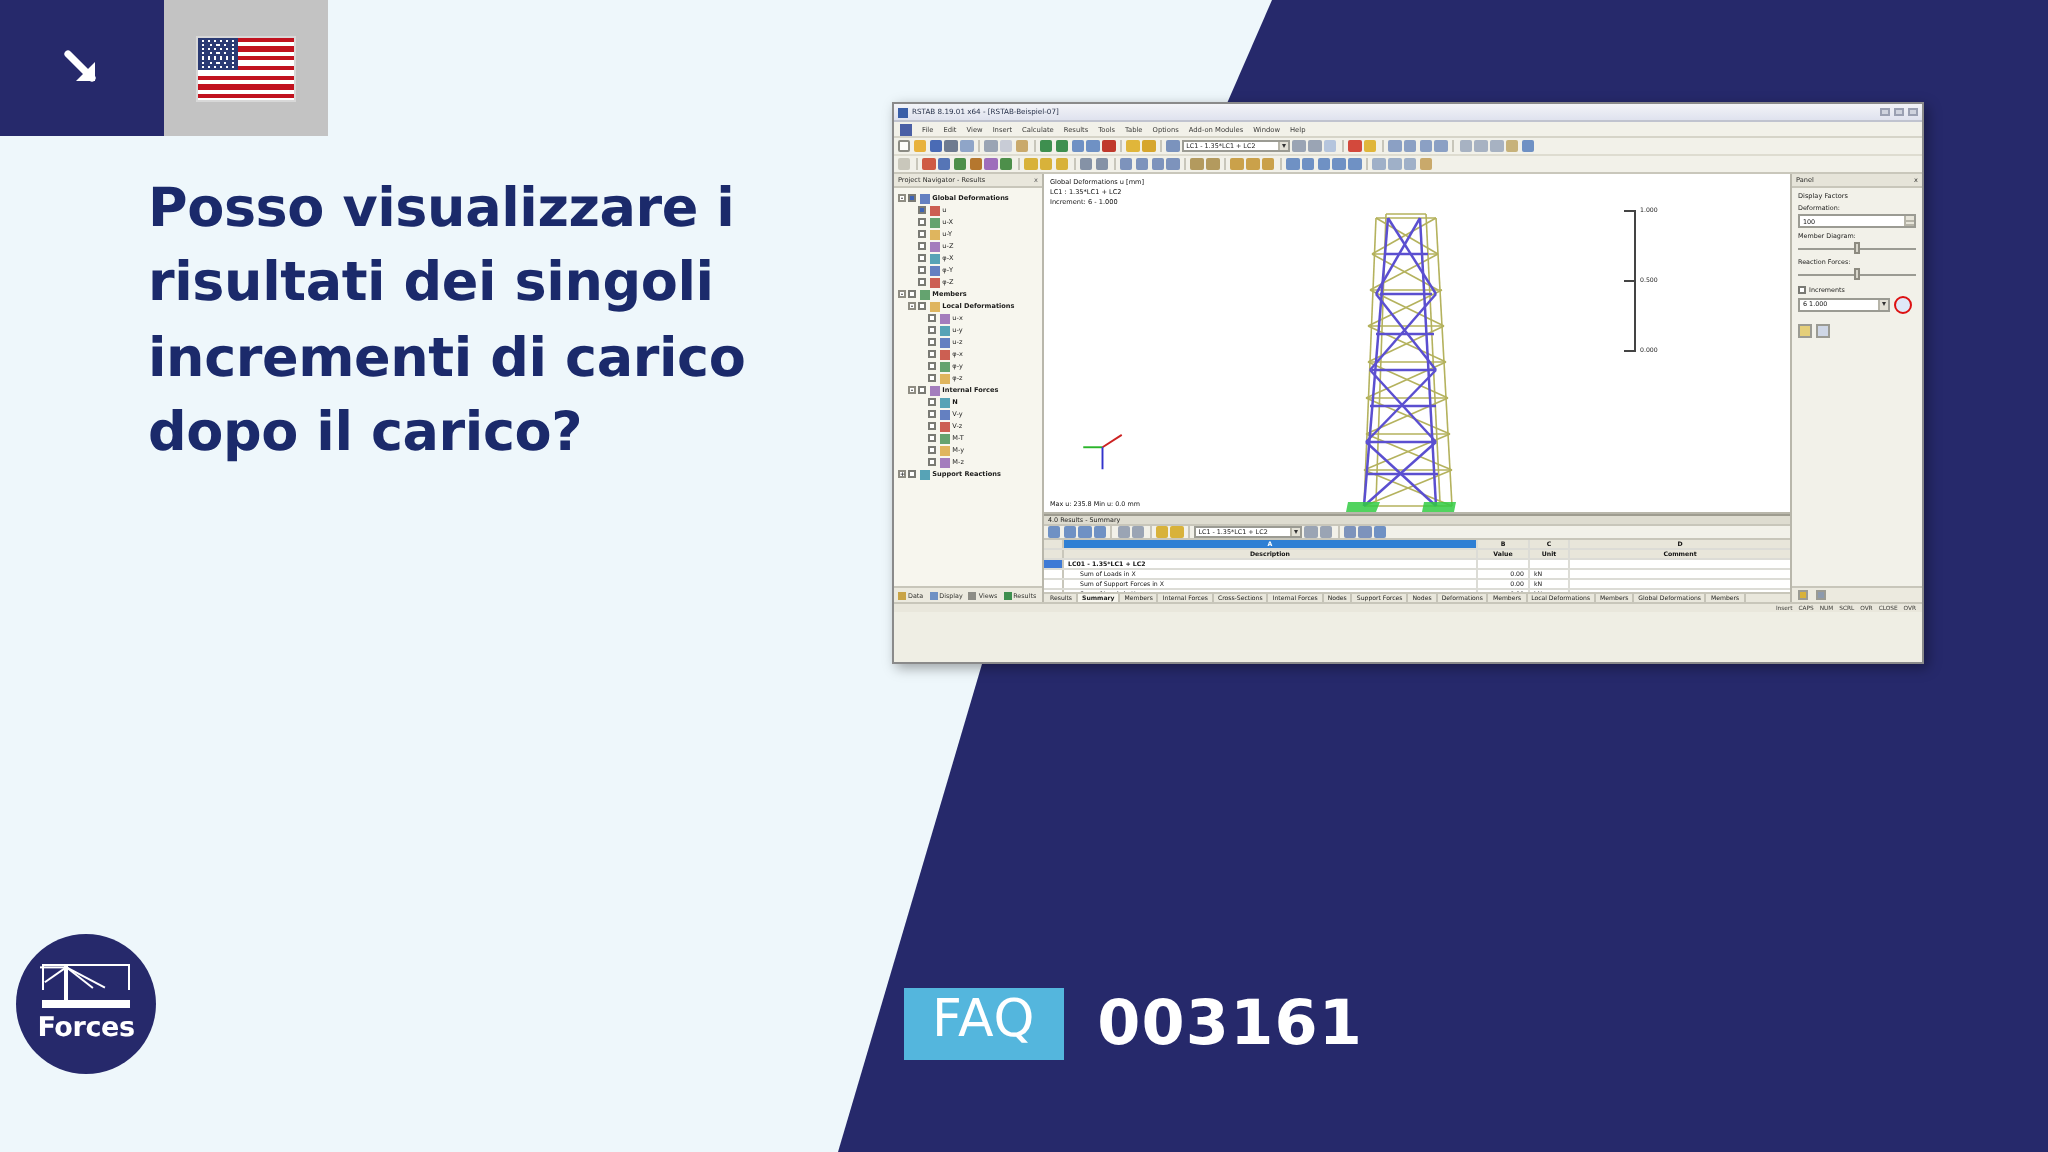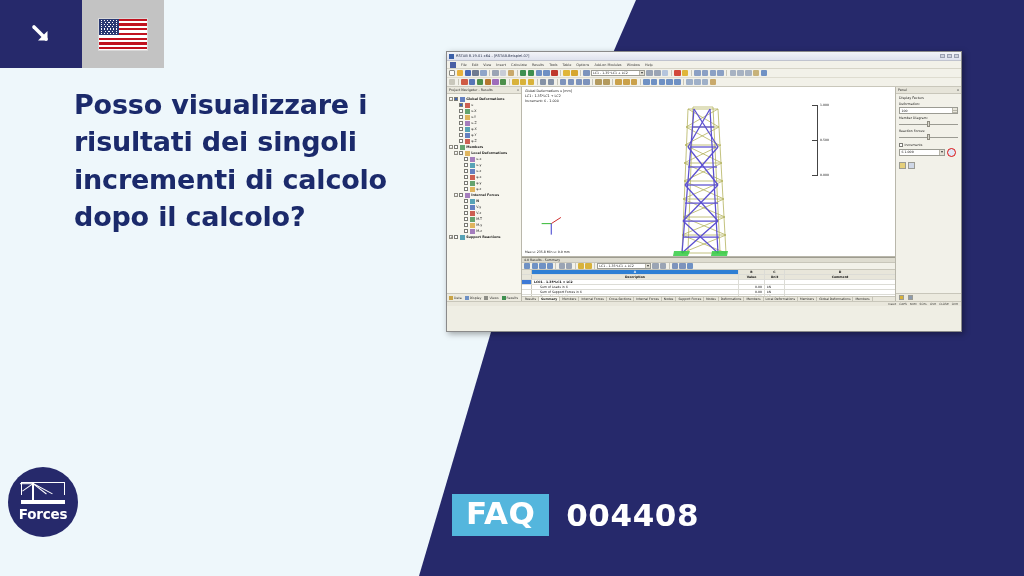--- a/index.html
+++ b/index.html
@@ -60,21 +60,21 @@
   .logo-mark .deck { position:absolute; left:0; bottom:0; width:44px; height:4px; background:#fff; }
   .logo-mark .top { position:absolute; left:0; top:0; width:44px; height:13px;
                     border:1.5px solid #fff; border-bottom:none; }
   .logo-mark .pylon { position:absolute; left:11px; top:0px; width:1.7px; height:18px; background:#fff; }
   .logo-mark .cable { position:absolute; background:#fff; height:1.2px; transform-origin:left center; }
   .logo-text { color:#fff; font-size:13.5px; font-weight:700; margin-top:2px; letter-spacing:-0.2px; }
 
   
   .faq-row { position:absolute; left:452px; top:494px; display:flex; align-items:center; gap:17px; }
   .faq-badge {
-    background:#54b6dd; color:#ffffff; font-weight:700; font-size:31px;
+    background:#54b6dd; color:#ffffff; font-weight:400; font-size:26px;
     padding:2px 14px 5px 14px; line-height:1.12; letter-spacing:0.4px;
   }
   .faq-number { color:#ffffff; font-weight:700; font-size:31px; letter-spacing:0.6px; }
 
   
   .app-window {
     position:absolute; left:446px; top:51px; width:516px; height:281px;
     background:#efeee4; border:1px solid #8a8a8a;
     box-shadow:2px 2px 6px rgba(0,0,0,.35);
     font-family:"DejaVu Sans", sans-serif;
@@ -278,38 +278,38 @@
               <i class="star"></i>
               <i class="star"></i>
               <i class="star"></i>
               <i class="star"></i>
             </div>
         </div>
       </div>
     </div>
   </div>
 
-  <div class="headline">Posso visualizzare i risultati dei singoli incrementi di calcolo dopo il calcolo?</div>
+  <div class="headline">Posso visualizzare i risultati dei singoli incrementi di carico dopo il carico?</div>
 
   <div class="logo-circle">
     <div class="logo-mark">
       <div class="top"></div>
       <div class="deck"></div>
       <div class="pylon"></div>
       <div class="cable" style="left:12px; top:1px; width:17px; transform:rotate(38deg);"></div>
       <div class="cable" style="left:12px; top:1px; width:22px; transform:rotate(28deg);"></div>
       <div class="cable" style="left:12px; top:1px; width:13px; transform:rotate(180deg);"></div>
       <div class="cable" style="left:12px; top:1px; width:13px; transform:rotate(145deg);"></div>
     </div>
     <div class="logo-text">Forces</div>
   </div>
 
   <div class="faq-row">
     <div class="faq-badge">FAQ</div>
-    <div class="faq-number">004408</div>
+    <div class="faq-number">003161</div>
   </div>
 
   <div class="app-window">
 
     <div class="aw-title">
       <div class="tico"></div>
       <div class="ttxt">RSTAB 8.19.01 x64 - [RSTAB-Beispiel-07]</div>
       <div class="twbtns">
         <div class="twbtn"></div>
         <div class="twbtn"></div>

